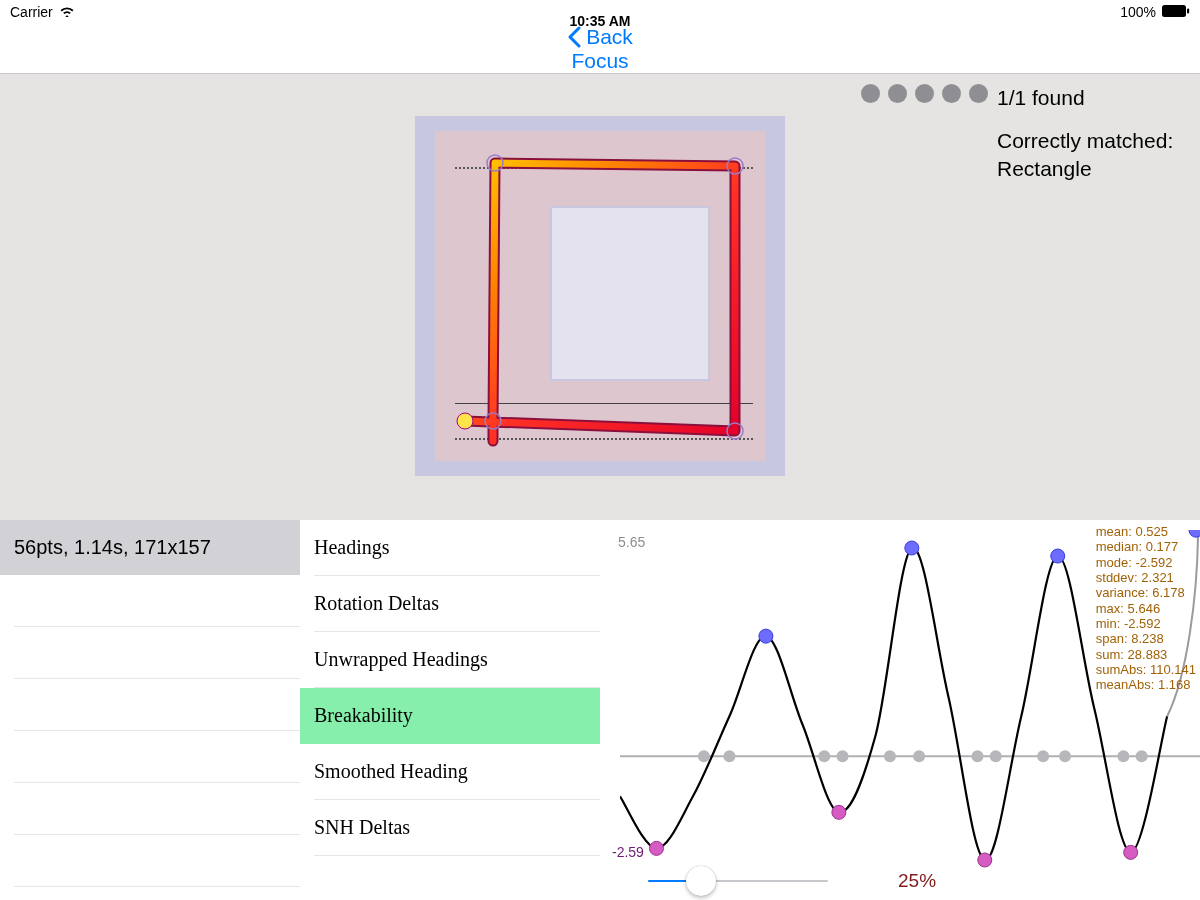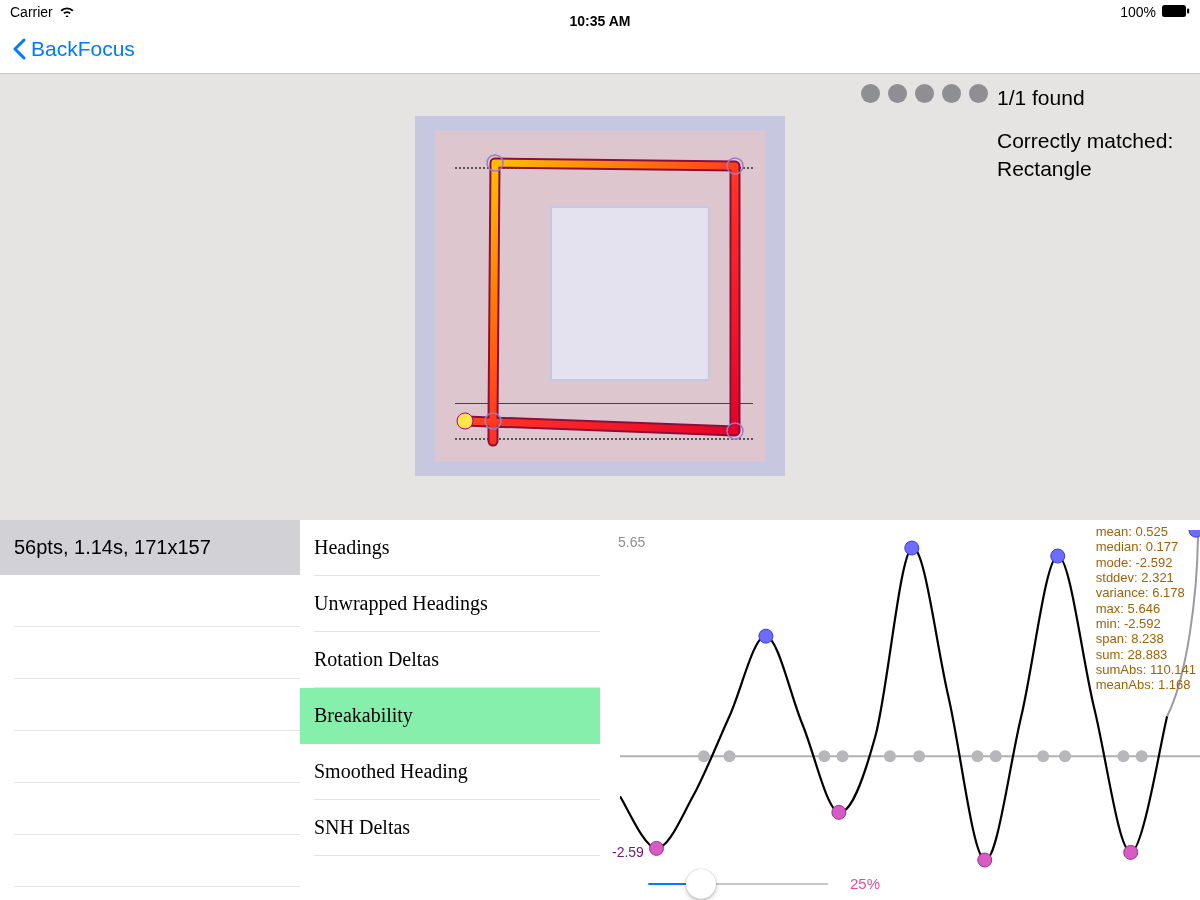--- a/index.html
+++ b/index.html
@@ -10,22 +10,22 @@
   }
   
   .status-bar {
     height:24px; display:flex; align-items:center; justify-content:space-between;
     padding:0 10px; font-size:14px; font-weight:500;
   }
   .status-left, .status-right { display:flex; align-items:center; gap:6px; }
   .status-center { position:absolute; left:0; right:0; text-align:center; font-weight:600; font-size:14px;margin-top:17px;}
   
   .nav-bar {
-    height:50px; display:flex; align-items:center; justify-content:flex-start;
-    padding:0 12px; border-bottom:1px solid #c8c7cc;
+    height:50px; display:flex; align-items:center; justify-content:flex-end;
+    padding:0 12px; border-bottom:1px solid #c8c7cc;flex-direction:column;
   }
   .nav-left { display:flex; align-items:center; color:#007aff; font-size:21px; }
   .nav-right { color:#007aff; font-size:21px; }
   .chevron-left { width:16px; height:24px; margin-right:3px; position:relative; top:1px;}
   
   .canvas-area {
     height:446px; background:#e5e4e2; position:relative; display:flex; justify-content:center;
   }
   .dots { position:absolute; top:10px; right:212px; display:flex; gap:8px; }
   .dot { width:19px; height:19px; border-radius:50%; background:#8e8e93; }
@@ -81,21 +81,21 @@
     background:linear-gradient(to right,#007aff 0%,#007aff 25%,#c7c7cc 25%,#c7c7cc 100%);
   }
   .slider::-webkit-slider-thumb {
     -webkit-appearance:none; appearance:none; width:30px; height:30px; border-radius:50%;
     background:#fff; box-shadow:0 2px 4px rgba(0,0,0,0.25), 0 0 1px rgba(0,0,0,0.3);
   }
   .slider::-moz-range-thumb {
     width:30px; height:30px; border-radius:50%; border:none;
     background:#fff; box-shadow:0 2px 4px rgba(0,0,0,0.25), 0 0 1px rgba(0,0,0,0.3);
   }
-  .slider-label { font-size:15px; color:#ec4899;}
+  .slider-label { font-size:19px; color:#7f1d1d;margin-left:48px;}
 </style>
 </head>
 <body>
 
 <div class="status-bar">
   <div class="status-left">
     <span>Carrier</span>
     <span>
       <svg width="16" height="12" viewBox="0 0 16 12">
           <path d="M8 10.5a1.3 1.3 0 100 2.6 1.3 1.3 0 000-2.6zM4.2 7.8a5.5 5.5 0 017.6 0l-1.3 1.3a3.7 3.7 0 00-5 0L4.2 7.8zM1.5 5.1a9.3 9.3 0 0113 0L13.2 6.4a7.5 7.5 0 00-10.4 0L1.5 5.1z" fill="#000"></path>
@@ -174,22 +174,22 @@
     <div class="empty-cell"></div>
     <div class="empty-cell"></div>
     <div class="empty-cell"></div>
     <div class="empty-cell"></div>
     <div class="empty-cell"></div>
     <div class="empty-cell"></div>
   </div>
 
   <div class="col2">
     <div class="list-cell">Headings</div>
+    <div class="list-cell">Rotation Deltas</div>
     <div class="list-cell">Unwrapped Headings</div>
-    <div class="list-cell">Rotation Deltas</div>
     <div class="list-cell selected">Breakability</div>
     <div class="list-cell">Smoothed Heading</div>
     <div class="list-cell">SNH Deltas</div>
   </div>
 
   <div class="col3">
     <div class="chart-yhi">5.65</div>
     <div class="chart-ylo">-2.59</div>
     <svg id="chart-svg" class="chart-svg" width="580" height="340">
         <line x1="0" y1="226.2742718446602" x2="580" y2="226.2742718446602" stroke="#b0b0b5" stroke-width="2"></line>

